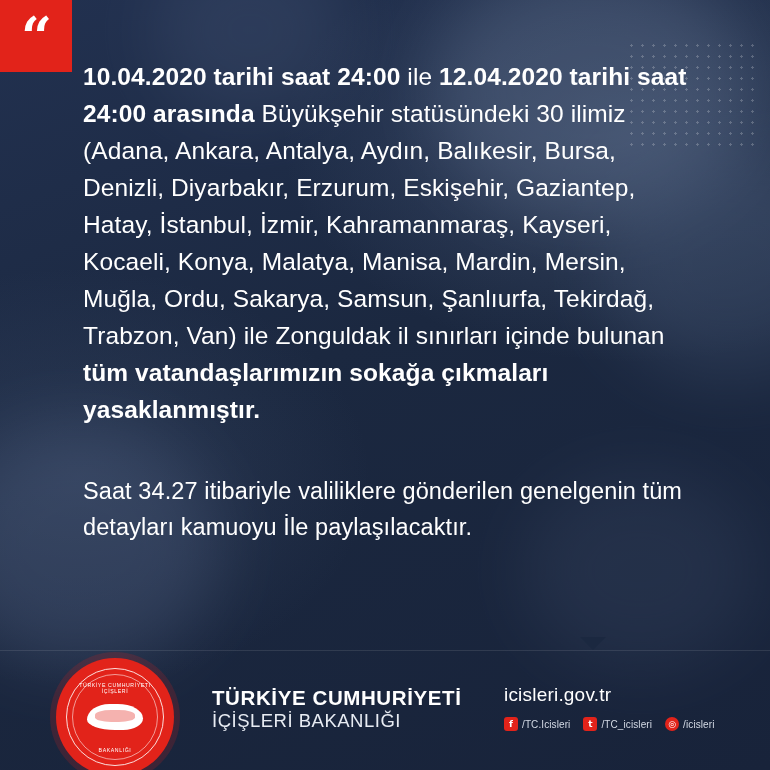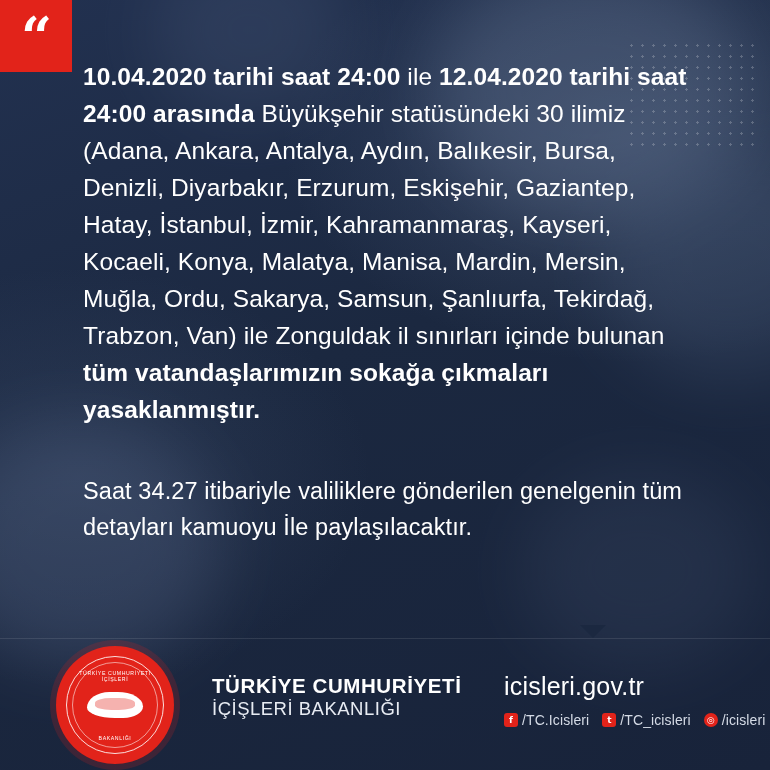--- a/index.html
+++ b/index.html
@@ -89,21 +89,21 @@
     padding-top: 45px;
     font-size: 23.5px;
     line-height: 36px;
   }
   .bold { font-weight: bold; }
 
   
   .footer {
     position: absolute;
     left: 0;
-    bottom: 16px;
+    bottom: 4px;
     width: 770px;
     height: 116px;
   }
   .footer-divider {
     position: absolute;
     left: 0;
     top: 0;
     width: 770px;
     height: 1px;
     background: rgba(255,255,255,0.10);
@@ -189,21 +189,21 @@
 
   .site {
     position: absolute;
     right: 46px;
     top: 34px;
     text-align: left;
     width: 220px;
   }
   .site .url {
     color: #ffffff;
-    font-size: 25px;
+    font-size: 19px;
     letter-spacing: 0.2px;
   }
   .socials {
     margin-top: 11px;
     display: flex;
     align-items: center;
     gap: 13px;
   }
   .social {
     display: flex;
@@ -218,21 +218,21 @@
     color: #ffffff;
     font-size: 9px;
     line-height: 14px;
     text-align: center;
     font-family: "DejaVu Sans", sans-serif;
     font-weight: bold;
   }
   .social .glyph.round { border-radius: 50%; }
   .social .handle {
     color: #d5dbe6;
-    font-size: 14px;
+    font-size: 10px;
     letter-spacing: 0.1px;
   }
   .notch {
     position: absolute;
     right: 164px;
     top: -13px;
     width: 0;
     height: 0;
     border-left: 13px solid transparent;
     border-right: 13px solid transparent;

